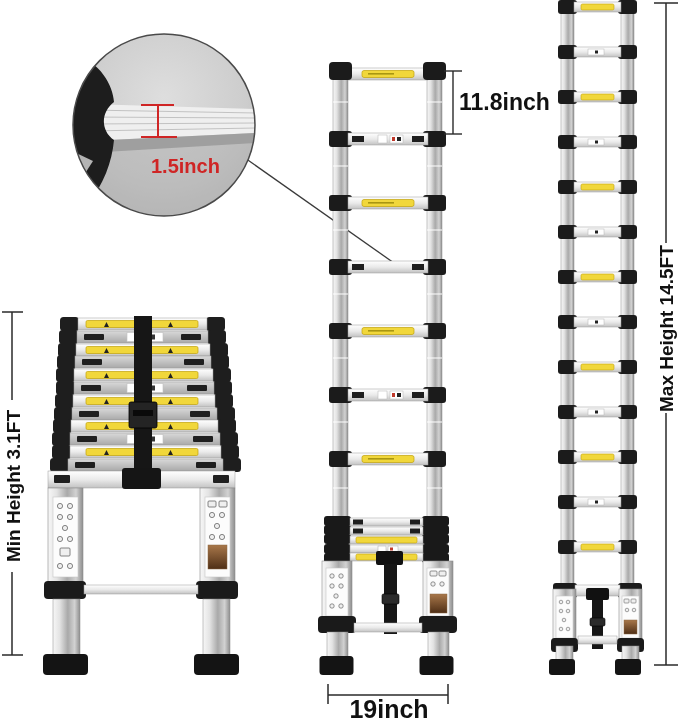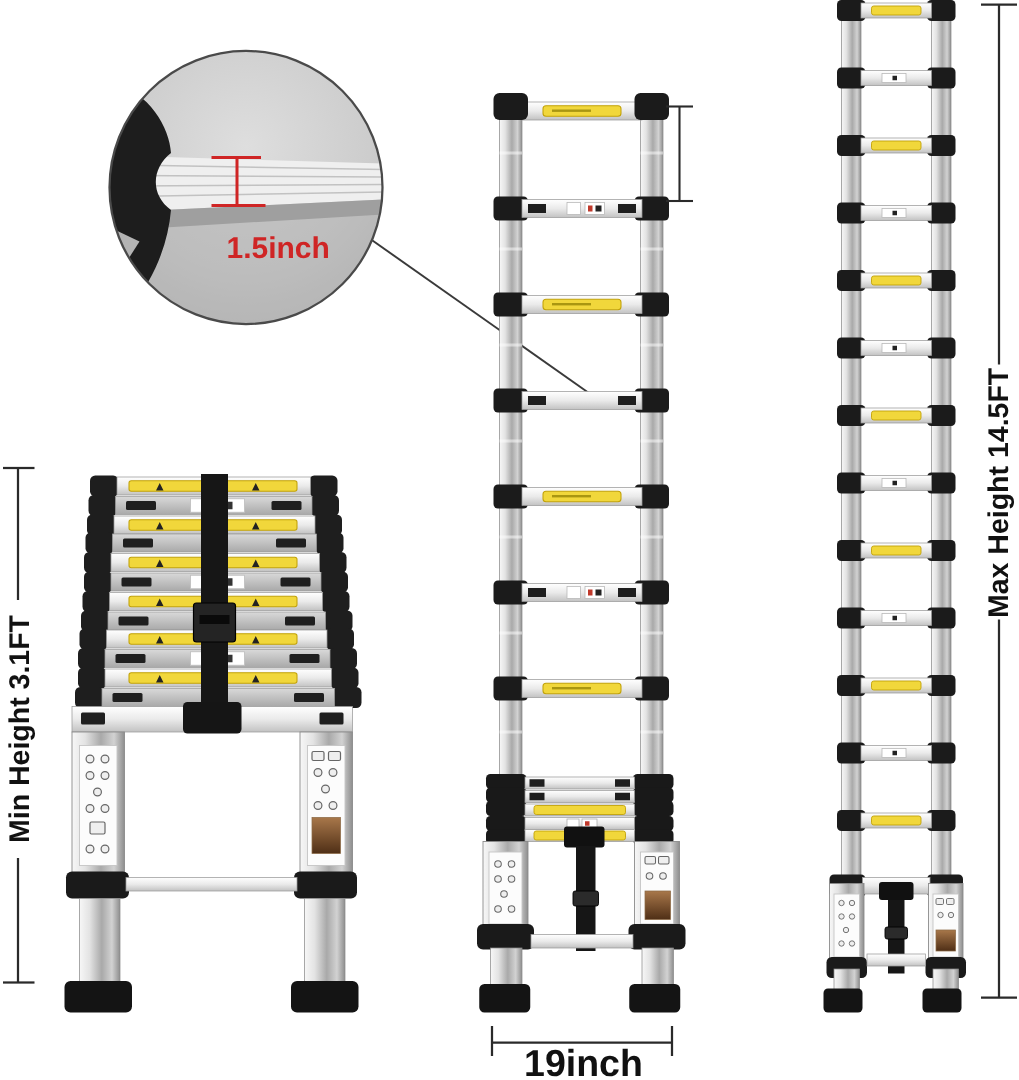--- a/index.html
+++ b/index.html
@@ -512,20 +512,21 @@
       <line x1="654" y1="3" x2="678" y2="3"></line>
       <line x1="666" y1="3" x2="666" y2="243"></line>
       <line x1="666" y1="413" x2="666" y2="665"></line>
       <line x1="654" y1="665" x2="678" y2="665"></line>
     </g>
   </g>
 </svg>
 
 <div class="lbl red" style="left:151px;top:156px;font-size:20px;">1.5inch</div>
 
+<div class="lbl" style="left:459px;top:90px;font-size:23px;">11.8inch</div>
 
 <div class="lbl" style="left:330px;top:696px;width:118px;text-align:center;font-size:25px;">19inch</div>
 
 <div class="lbl vert" style="left:4px;top:562px;font-size:19px;">Min Height 3.1FT</div>
 
 <div class="lbl vert" style="left:657px;top:412px;font-size:19px;">Max Height 14.5FT</div>
 
 </div>
 
 </body></html>

